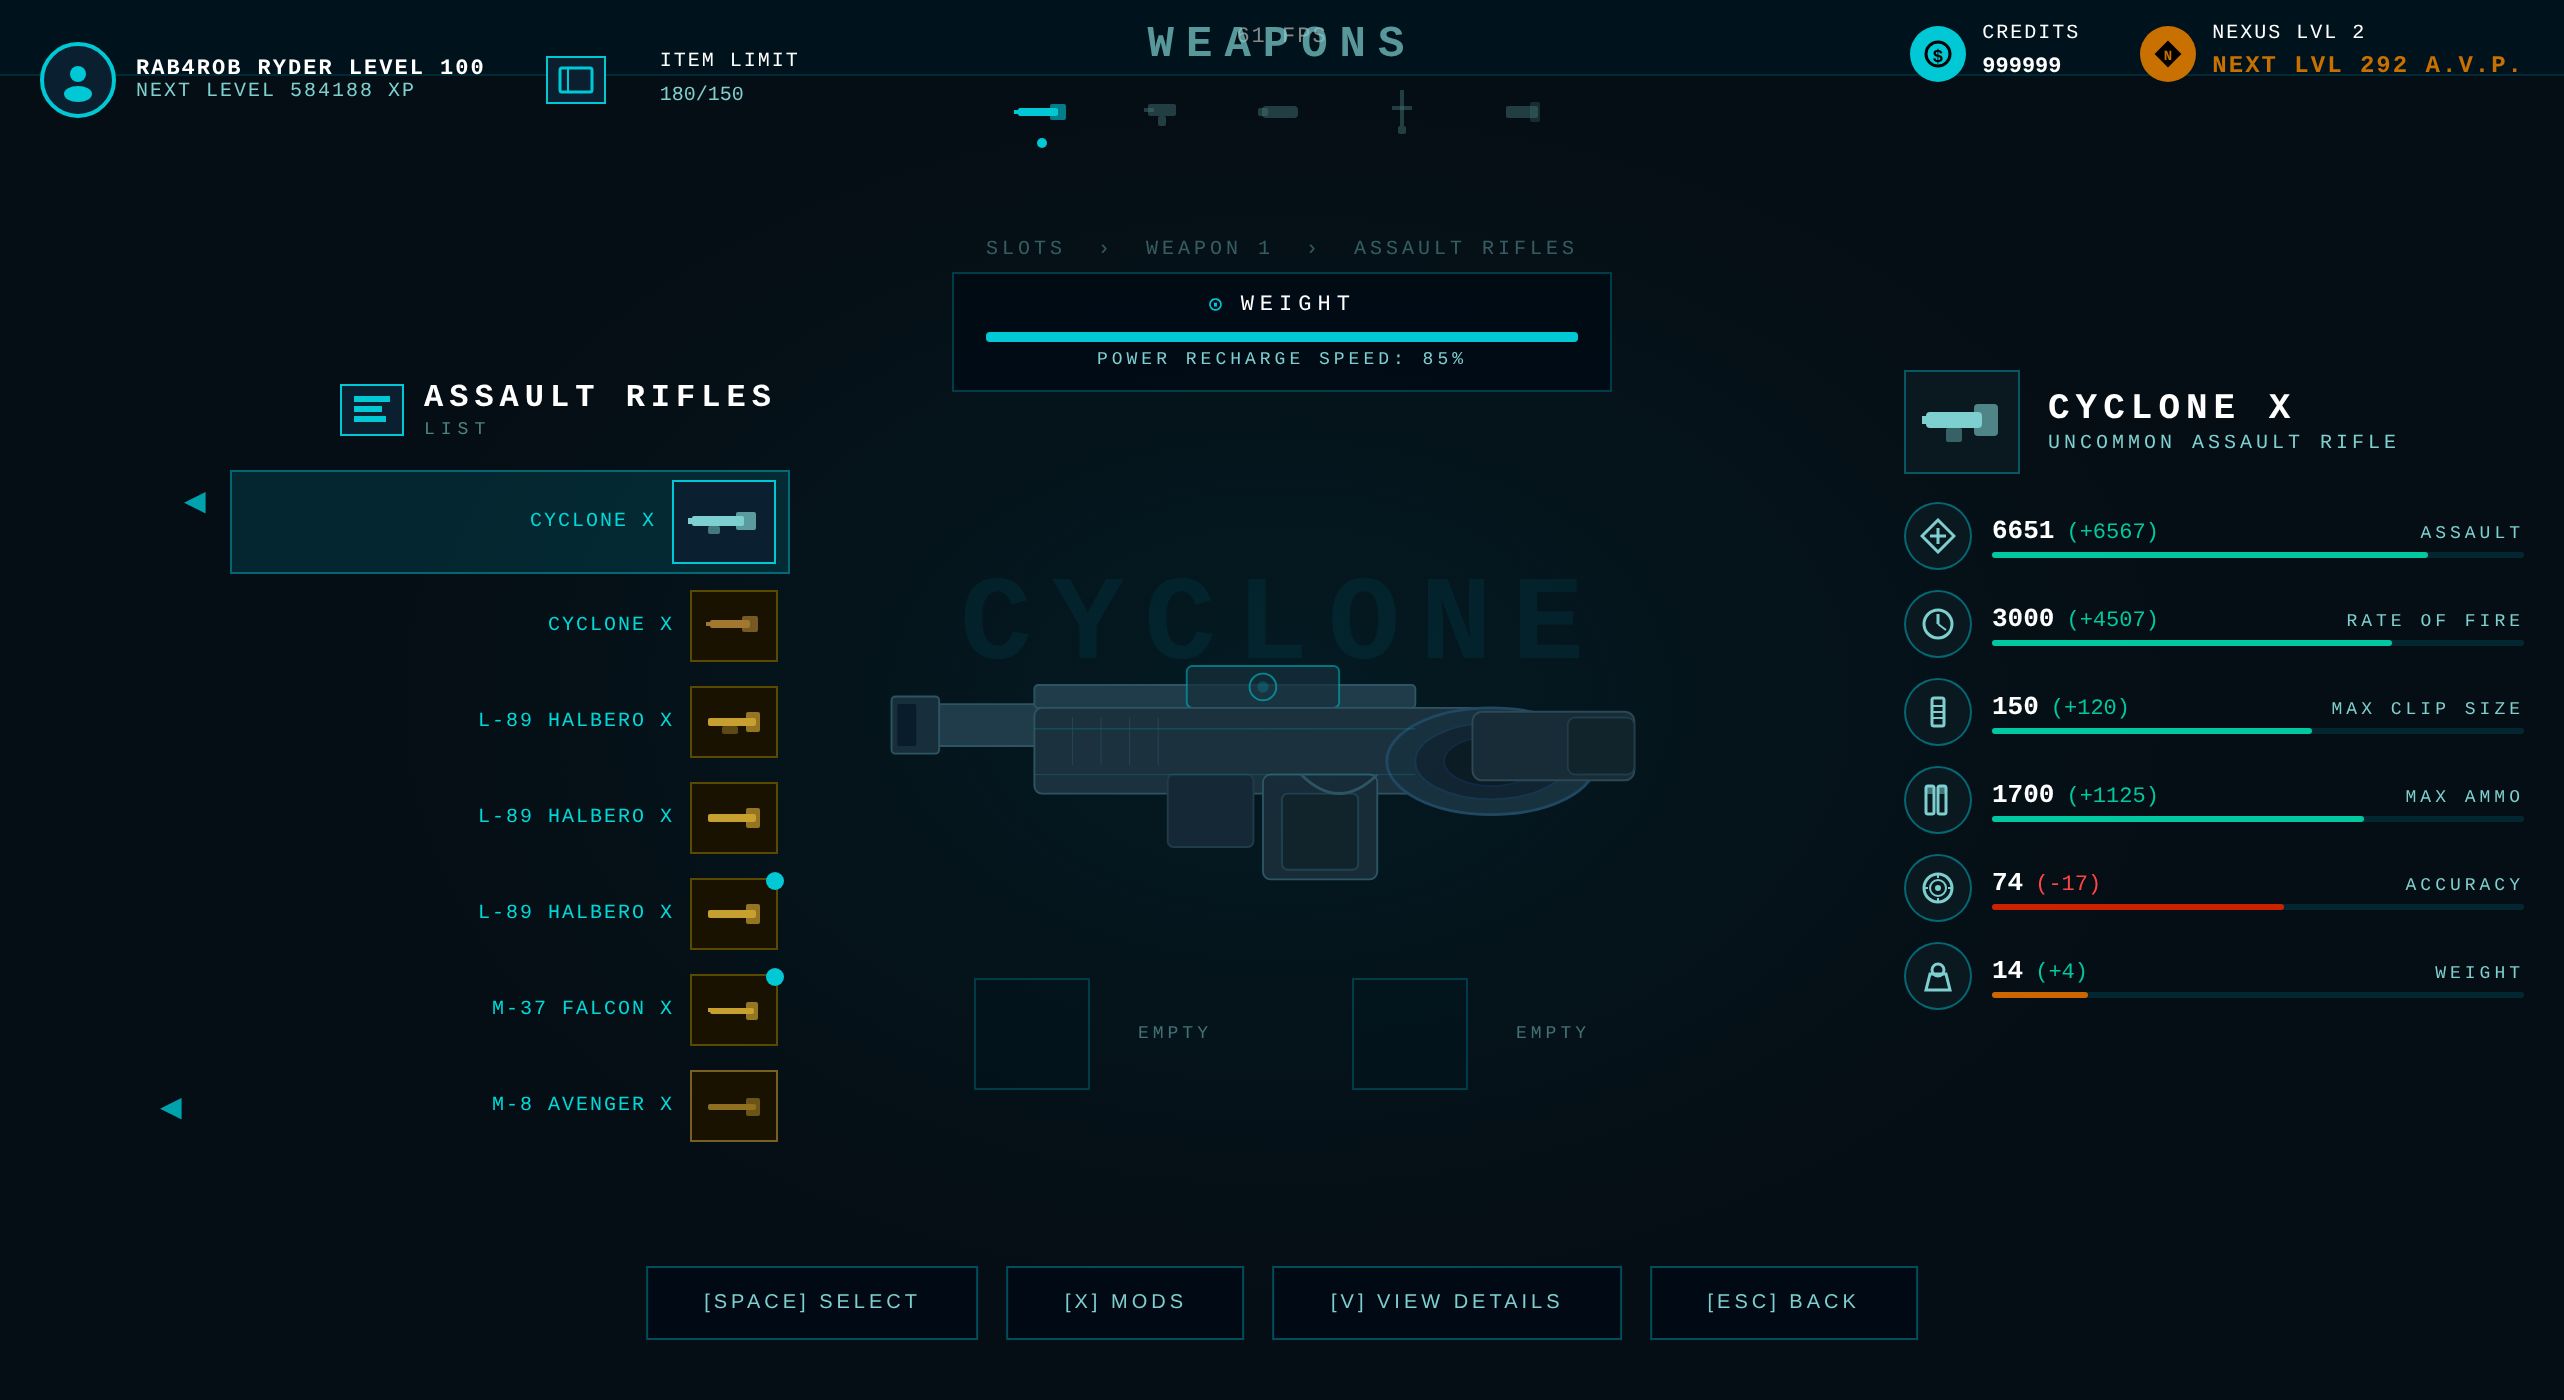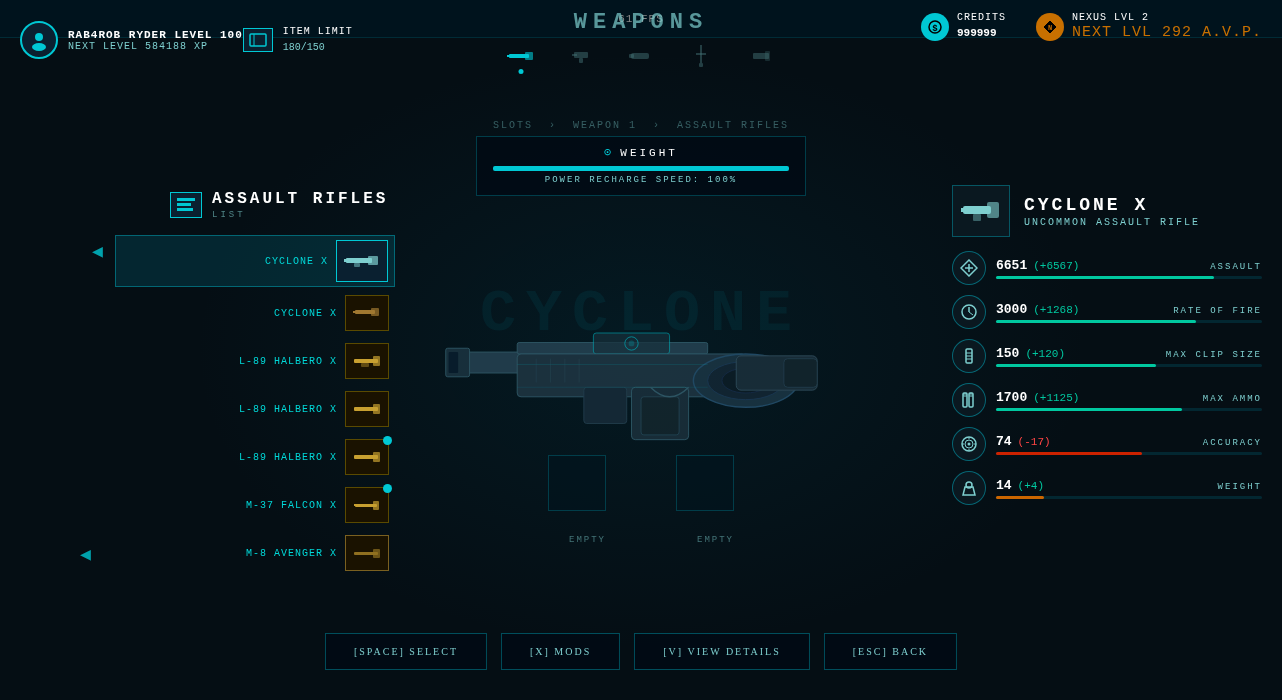--- a/index.html
+++ b/index.html
@@ -82,21 +82,22 @@
     }
     .player-level {
       color: #7ecfcf;
       font-size: 10px;
       letter-spacing: 1px;
     }
 
     .item-limit {
       display: flex;
       align-items: center;
-      gap: 10px;
+      gap: 27px;
+      margin-left: 30px;
     }
     .item-limit-icon {
       width: 30px;
       height: 24px;
       border: 1px solid #00c8d4;
       background: #0a2030;
       display: flex;
       align-items: center;
       justify-content: center;
       font-size: 12px;
@@ -197,22 +198,23 @@
       letter-spacing: 1px;
       display: block;
     }
     .credit-info .value {
       color: #ffffff;
       font-size: 11px;
       font-weight: bold;
     }
     .credit-info .sublabel {
       color: #c87000;
-      font-size: 15px;
+      font-size: 12px;
       letter-spacing: 1px;
+      font-weight: bold;
     }
 
     
     .breadcrumb {
       position: absolute;
       top: 120px;
       left: 50%;
       transform: translateX(-50%);
       color: #7ecfcf;
       font-size: 10px;
@@ -401,22 +403,22 @@
     .empty-slots {
       position: absolute;
       bottom: 155px;
       left: 50%;
       transform: translateX(-50%);
       display: flex;
       gap: 70px;
     }
     .empty-slot {
       display: flex;
-      flex-direction: column;
-      align-items: flex-end;
+      flex-direction: row;
+      align-items: center;
       gap: 24px;
     }
     .empty-slot-box {
       width: 58px;
       height: 56px;
       border: 1px solid rgba(0,160,180,0.3);
       background: rgba(0,20,30,0.5);
     }
     .empty-slot-label {
       color: #7ecfcf;
@@ -527,21 +529,21 @@
       gap: 14px;
     }
     .bottom-btn {
       background: rgba(0,10,20,0.8);
       border: 1px solid rgba(0,180,200,0.4);
       color: #7ecfcf;
       font-size: 10px;
       letter-spacing: 2px;
       padding: 12px 28px;
       cursor: pointer;
-      font-family: Liberation Serif, serif;
+      font-family: Liberation Sans, sans-serif;
       text-transform: uppercase;
     }
 
     
     .cyclone-display-text {
       position: absolute;
       top: 280px;
       left: 50%;
       transform: translateX(-50%);
       color: rgba(0,180,200,0.08);
@@ -671,21 +673,21 @@
 </div>
 
 <div class="weight-bar-container">
   <div class="weight-label">
     <span class="weight-icon">⊙</span>
     <span>WEIGHT</span>
   </div>
   <div class="weight-bar-track">
     <div class="weight-bar-fill"></div>
   </div>
-  <div class="weight-sublabel">POWER RECHARGE SPEED: 100%</div>
+  <div class="weight-sublabel">POWER RECHARGE SPEED: 85%</div>
 </div>
 
 <div class="category-header">
   <div class="category-icon">
     <svg width="22" height="18" viewBox="0 0 22 18">
         <rect x="2" y="2" width="18" height="3" fill="#00c8d4"></rect>
         <rect x="2" y="7" width="14" height="3" fill="#00c8d4"></rect>
         <rect x="2" y="12" width="16" height="3" fill="#00c8d4"></rect>
       </svg>
   </div>
@@ -882,21 +884,21 @@
       <div class="stat-icon">
         <svg width="18" height="18" viewBox="0 0 18 18">
             <circle cx="9" cy="9" r="7" fill="none" stroke="#7ecfcf" stroke-width="1.5"></circle>
             <line x1="9" y1="4" x2="9" y2="9" stroke="#7ecfcf" stroke-width="1.5"></line>
             <line x1="9" y1="9" x2="13" y2="12" stroke="#7ecfcf" stroke-width="1"></line>
           </svg>
       </div>
       <div class="stat-content">
         <div class="stat-values">
           <span class="stat-main-value">3000</span>
-          <span class="stat-bonus-value">(+1268)</span>
+          <span class="stat-bonus-value">(+4507)</span>
           <span style="flex:1"></span>
           <span style="color:#7ecfcf;font-size:9px;letter-spacing:2px;">RATE OF FIRE</span>
         </div>
         <div class="stat-bar-track">
           <div class="stat-bar-fill" style="width:75%"></div>
         </div>
       </div>
     </div>
   </div>
 

